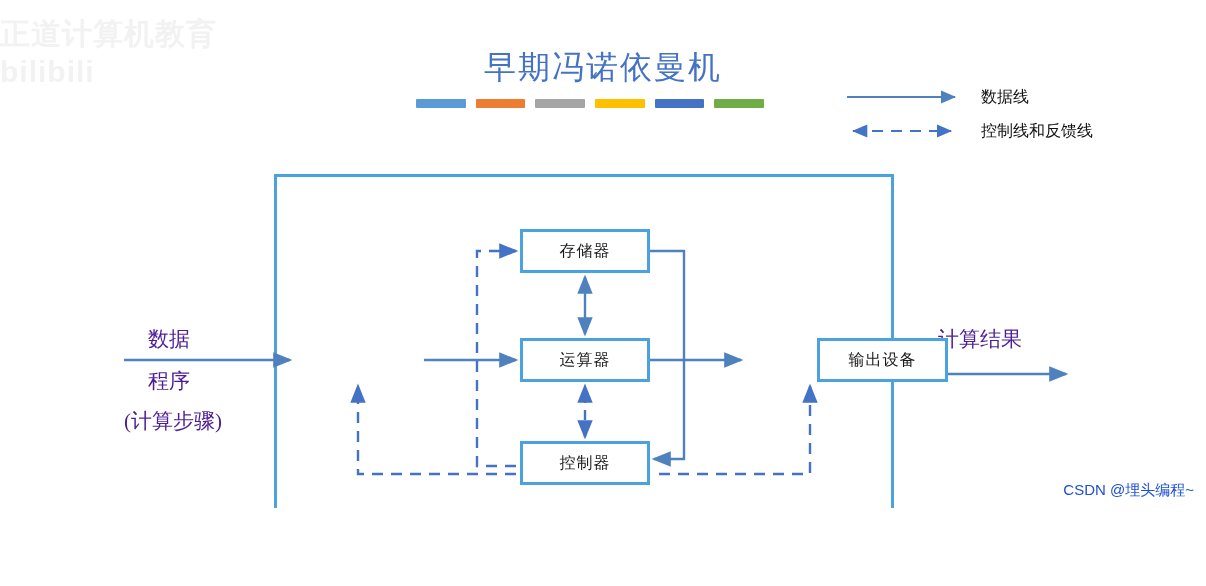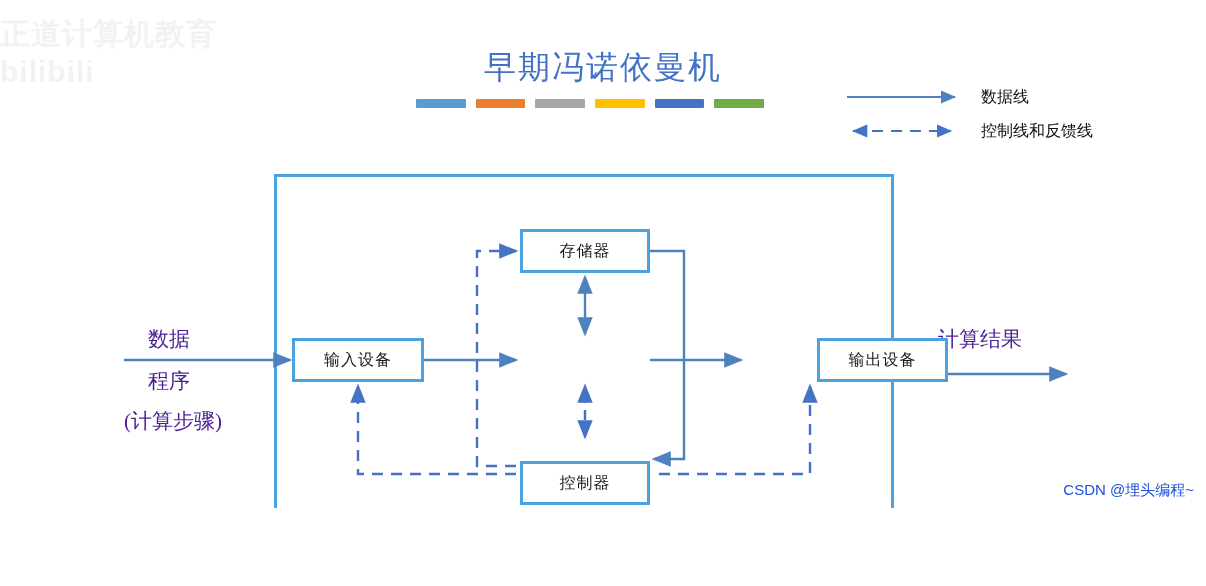--- a/index.html
+++ b/index.html
@@ -89,21 +89,21 @@
     font-size: 16px;
     color: #1a1a1a;
     letter-spacing: 1px;
     font-family: "Liberation Serif", "DejaVu Serif", serif;
     z-index: 5;
   }
   #box-storage  { left: 520px; top: 229px; width: 130px; height: 44px; }
   #box-input    { left: 292px; top: 338px; width: 132px; height: 44px; }
   #box-alu      { left: 520px; top: 338px; width: 130px; height: 44px; }
   #box-output   { left: 789px; top: 338px; width: 131px; height: 44px; margin-left: 28px; }
-  #box-control  { left: 520px; top: 441px; width: 130px; height: 44px; margin-top: 20px; }
+  #box-control  { left: 520px; top: 441px; width: 130px; height: 44px; }
   
   .free-text {
     position: absolute;
     font-size: 21px;
     color: #4c1d95;
     white-space: nowrap;
     font-family: "Liberation Serif", "DejaVu Serif", serif;
   }
   #txt-data    { left: 148px; top: 325px; }
   #txt-program { left: 148px; top: 367px; }
@@ -233,21 +233,21 @@
     <g>
       <path d="M516,474 L358,474 L358,386" fill="none" stroke="#4472c4" stroke-width="2.4" stroke-dasharray="11,8" marker-end="url(#arr-dash)"></path>
     </g>
 
     <g>
       <path d="M810,386 L810,474 L654,474" fill="none" stroke="#4472c4" stroke-width="2.4" stroke-dasharray="11,8" marker-start="url(#arr-dash-start)"></path>
     </g>
   </svg>
 
   <div class="unit-box" id="box-storage">存储器</div>
-  <div class="unit-box" id="box-input">输入设备</div>
+  <div class="unit-box" id="box-alu">运算器</div>
   <div class="unit-box" id="box-output">输出设备</div>
   <div class="unit-box" id="box-control">控制器</div>
 
   <div class="free-text" id="txt-data">数据</div>
   <div class="free-text" id="txt-program">程序</div>
   <div class="free-text" id="txt-steps">(计算步骤)</div>
   <div class="free-text" id="txt-result">计算结果</div>
 
   <div id="wm-csdn">CSDN @埋头编程~</div>
 

